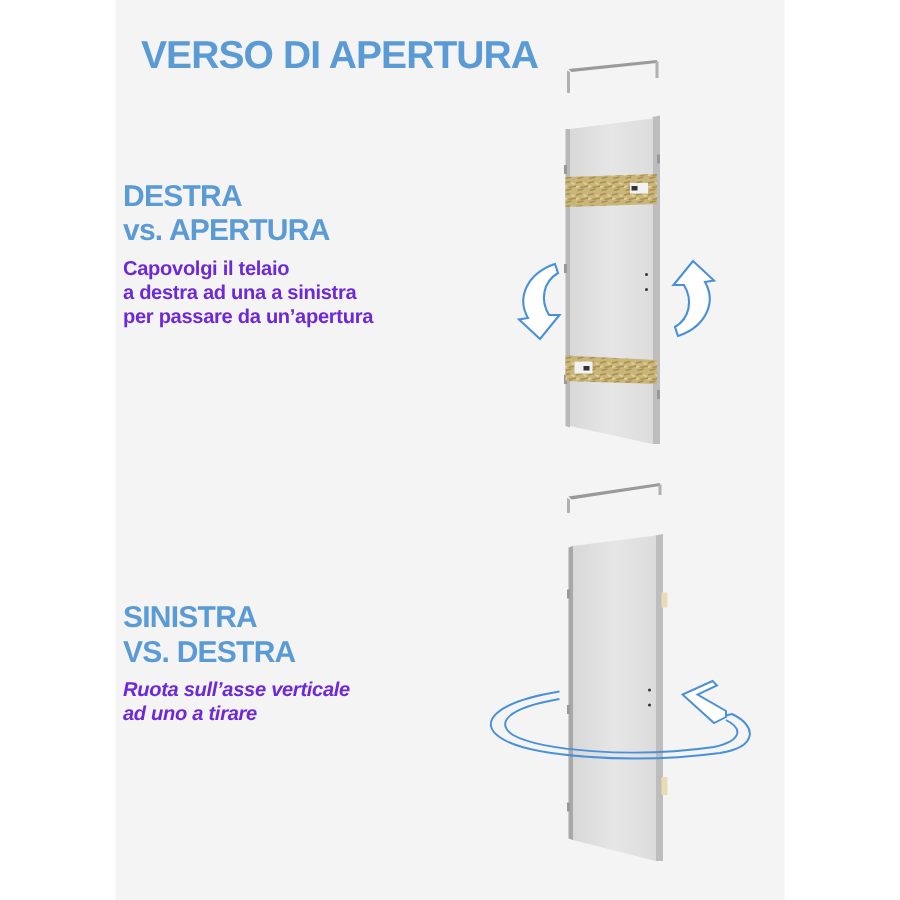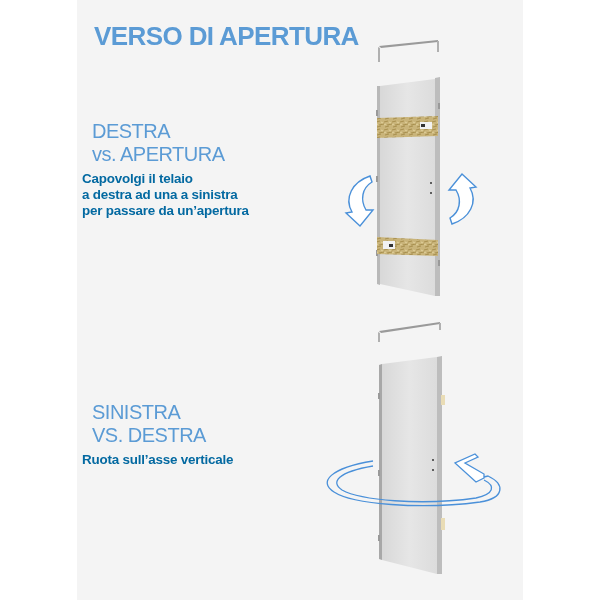--- a/index.html
+++ b/index.html
@@ -8,31 +8,31 @@
       font-family: "Liberation Sans", "DejaVu Sans", sans-serif;
     }
     .panel {
       position: absolute; left: 77px; top: 0; width: 446px; height: 600px; background: #f4f4f4;
     }
     .title {
       position: absolute; left: 82px; top: 9px; margin: 12px;
       color: var(--accent); font-weight: bold; font-size: 26px; letter-spacing: -0.6px;
     }
     .heading {
-      position: absolute; left: 92px; margin: 0;
-      color: var(--accent); font-weight: normal; font-size: 20px; line-height: 23px; letter-spacing: -0.5px;
+      position: absolute; left: 82px; margin: 0;
+      color: var(--accent); font-weight: bold; font-size: 20px; line-height: 23px; letter-spacing: -0.5px;
     }
     .desc {
-      position: absolute; left: 82px; margin: 0; color: #0369a1;
+      position: absolute; left: 82px; margin: 0; color: #6d28d9;
       font-weight: bold; font-size: 13.4px; line-height: 16.2px; letter-spacing: -0.2px;
     }
     .h1 { top: 120px; }
     .d1 { top: 171px; }
     .h2 { top: 401px; }
-    .d2 { top: 452px; }
+    .d2 { top: 452px; font-style: italic; }
     .desc span, .heading span { display: block; white-space: nowrap; }
     svg { position: absolute; left: 0; top: 0; }
   </style>
 </head>
 <body>
 
 <div class="panel"></div>
 
 <h1 class="title">VERSO DI APERTURA</h1>
 
@@ -45,20 +45,21 @@
   <span>a destra ad una a sinistra</span>
   <span>per passare da un’apertura</span>
 </p>
 
 <h2 class="heading h2">
   <span>SINISTRA</span>
   <span>VS. DESTRA</span>
 </h2>
 <p class="desc d2">
   <span>Ruota sull’asse verticale</span>
+  <span>ad uno a tirare</span>
 </p>
 
 <svg width="600" height="600" viewBox="0 0 600 600">
   <defs>
     <linearGradient id="doorGrad" x1="0" x2="1" y1="0" y2="0">
       <stop offset="0" stop-color="#d8d8d8"></stop>
       <stop offset="0.5" stop-color="#e6e6e6"></stop>
       <stop offset="1" stop-color="#dcdcdc"></stop>
     </linearGradient>
     <pattern id="osb" width="8" height="8" patternUnits="userSpaceOnUse">

